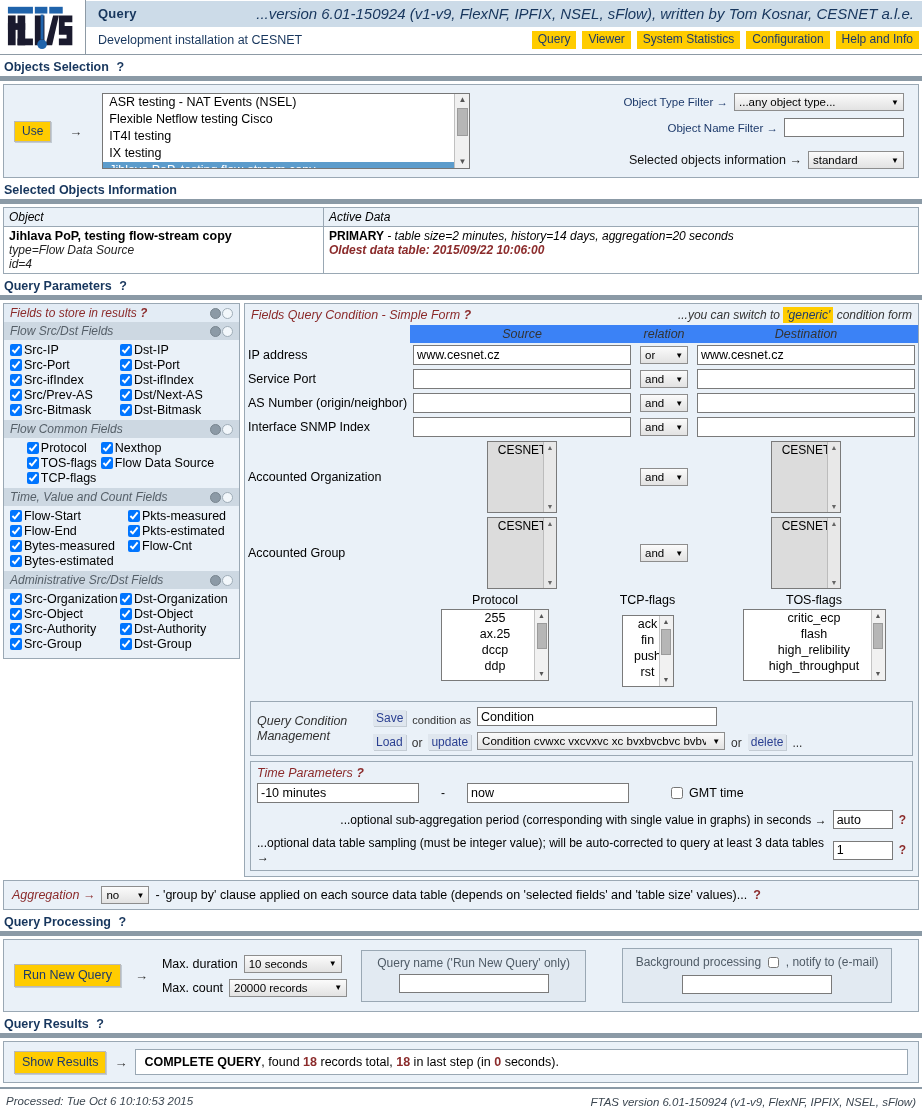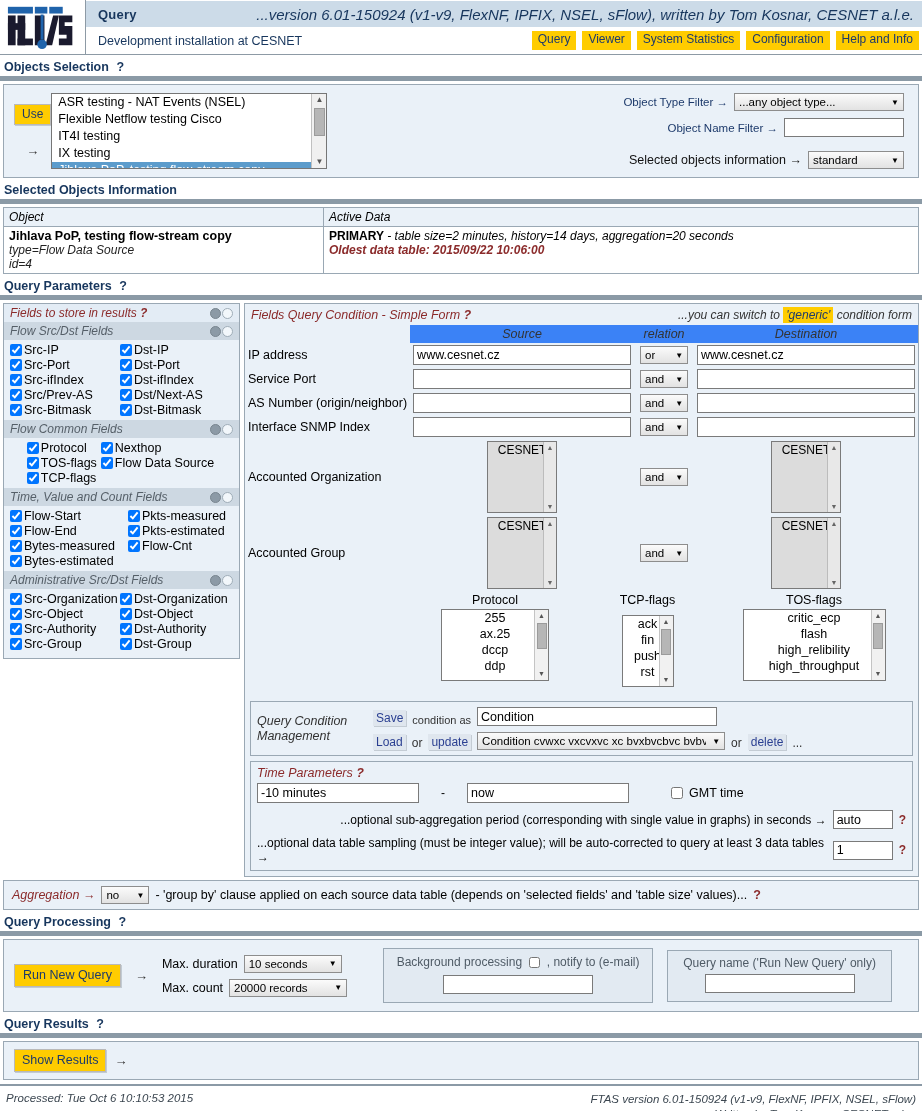--- a/index.html
+++ b/index.html
@@ -6,21 +6,21 @@
   html, body {
     margin: 0; padding: 0;
     background: #ffffff;
     font-family: "Liberation Sans", sans-serif;
     font-size: 12px;
     color: #000;
   }
   .page { width: 922px; position: relative; background:#fff; }
 
   
-  .topbar { display: flex; align-items: flex-end; border-bottom: 1px solid #8d9aa5; }
+  .topbar { display: flex; align-items: center; border-bottom: 1px solid #8d9aa5; }
   .logo-cell {
     width: 86px; min-width:86px; padding: 2px 4px 2px 6px;
     display:flex; align-items:center; justify-content:center;
     border-right: 1px solid #8d9aa5;
   }
   .logo { width: 78px; height: 50px; }
   .header-right { flex: 1; display: flex; flex-direction: column; }
   .hdr-row1 {
     background: #ccdbe8; height: 26px; display: flex; align-items: center;
     padding: 0 8px 0 12px; justify-content: space-between;
@@ -47,29 +47,29 @@
   }
   .sec-head .q { color: #17365d; margin-left: 4px; }
 
   
   .panel {
     background: #eaf1f8; border: 1px solid #9aa8b4; margin: 3px 3px 0 3px;
   }
 
   
   .objsel { display:flex; align-items:center; padding: 8px 10px; }
-  .use-wrap { display:flex; align-items:center; gap:18px;flex-direction:column; }
+  .use-wrap { display:flex; align-items:center; gap:18px; }
   .use-btn {
     background:#ffcc00; color:#1d3a6b; font-size:12px; padding:2px 7px 3px 7px;
     border: 1px solid #b9b9b9; cursor:pointer;
     box-shadow: 1px 1px 0 #c2cbd3;
   }
   .arrow { color:#333; font-size: 13px; }
   .objlist {
-    width: 276px; height: 76px; margin-left: 0;
+    width: 368px; height: 76px; margin-left: 20px;
     border: 1px solid #767676; background:#fff; overflow:hidden;
     position: relative; font-size: 12.5px;
   }
   .objlist ul { list-style:none; margin:0; padding:0; }
   .objlist li { padding: 1px 4px 1px 6px; line-height: 15px; white-space:nowrap; }
   .objlist li.sel { background:#5c9ccc; color:#fff; }
   .lscroll {
     position:absolute; right:0; top:0; bottom:0; width:15px;
     background:#f0f0f0; border-left:1px solid #c0c0c0;
     display:flex; flex-direction:column; justify-content:space-between; align-items:center;
@@ -746,42 +746,51 @@
         </span>
       </div>
       <div class="maxrow">
         <span>Max. count</span>
         <span class="sel-ctl" style="width:118px">
           <span class="cv">20000 records</span>
           <span class="caret">▼</span>
         </span>
       </div>
     </div>
+    <div class="bgbox qnamebox" style="width:225px">
+      <div class="cap">Query name ('Run New Query' only)</div>
+      <input class="t" value="" style="">
+    </div>
     <div class="bgbox" style="margin-left:22px; width:270px">
       <div class="cap">
         <span>Background processing</span>
         <input type="checkbox" style="width: 11px; height: 11px; vertical-align: middle;">
         <span>, notify to (e-mail)</span>
       </div>
       <input class="t" value="" style="">
     </div>
-    <div class="bgbox qnamebox" style="width:225px">
-      <div class="cap">Query name ('Run New Query' only)</div>
-      <input class="t" value="" style="">
-    </div>
   </div>
 
   <div class="sec-head">
     <span>Query Results</span>
     <span class="q">?</span>
   </div>
 
   <div class="qres">
     <button class="showbtn">Show Results</button>
     <span class="arrow">→</span>
+    <div class="resbox">
+      <b>COMPLETE QUERY</b><span>, found</span>
+      <span class="rednum">18</span>
+      <span>records total,</span>
+      <span class="rednum">18</span>
+      <span>in last step (in</span>
+      <span class="rednum">0</span>
+      <span>seconds).</span>
+    </div>
   </div>
 
   <div class="footer">
     <span>Processed: Tue Oct 6 10:10:53 2015</span>
     <span class="right">
       <div>FTAS version 6.01-150924 (v1-v9, FlexNF, IPFIX, NSEL, sFlow)</div>
       <div>Written by Tom Kosnar - CESNET a.l.e.</div>
     </span>
   </div>
 

